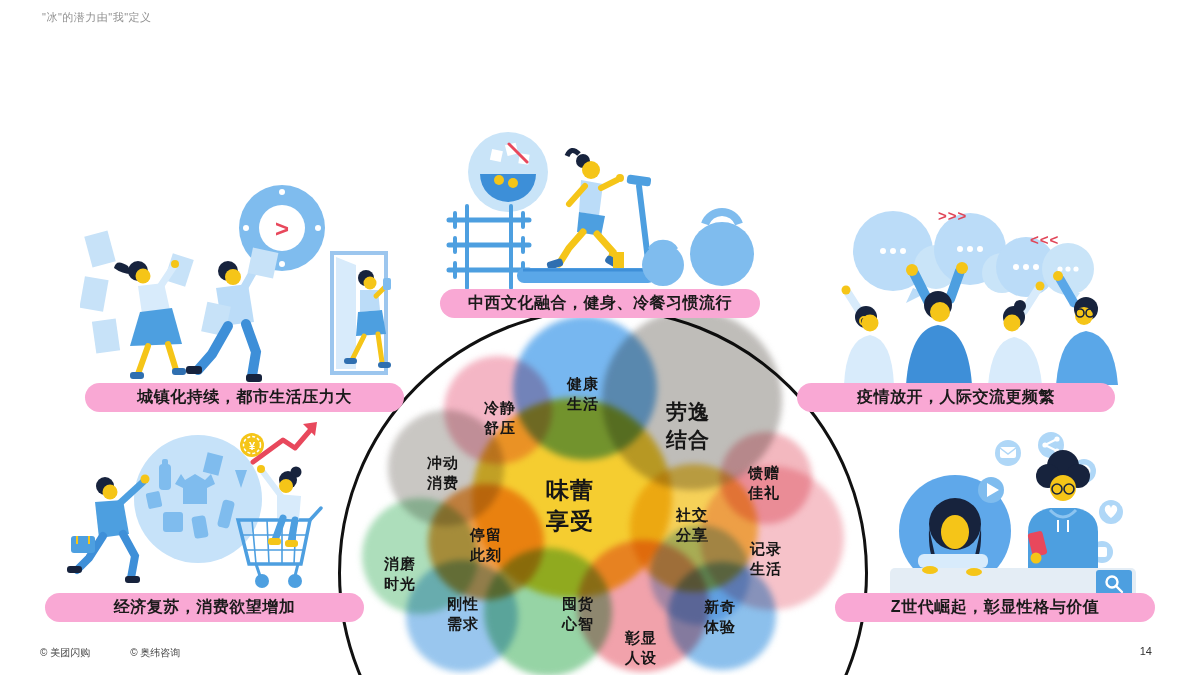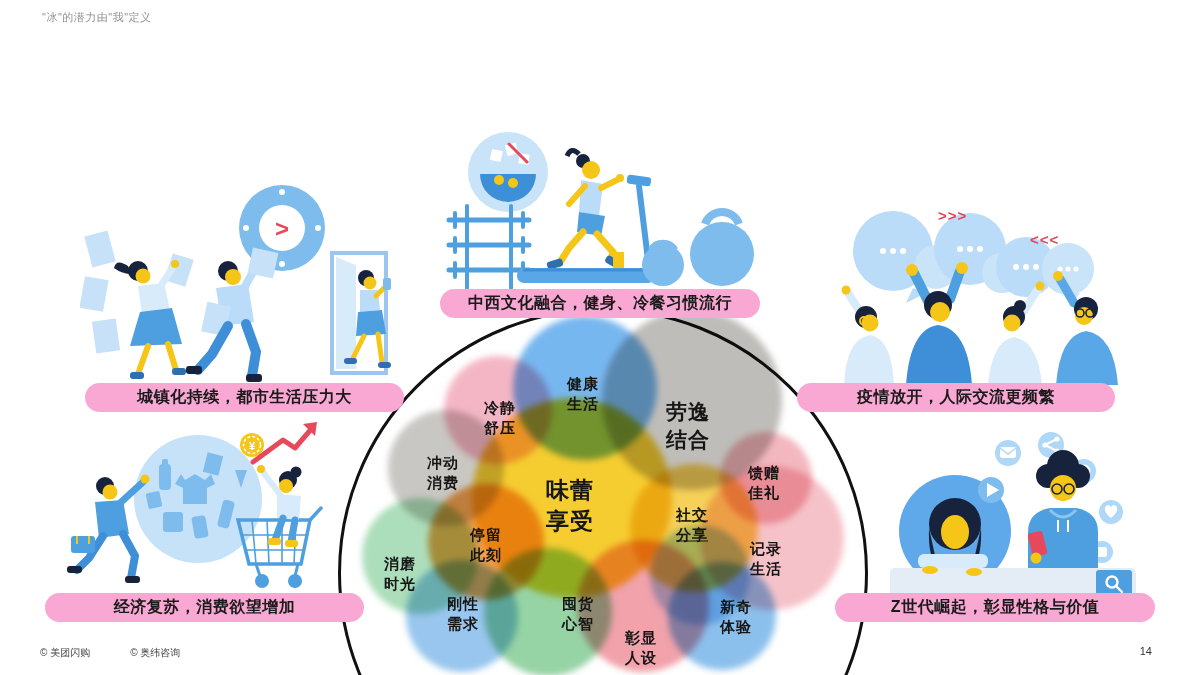--- a/index.html
+++ b/index.html
@@ -41,21 +41,21 @@
   .blabel{position:absolute;transform:translate(-50%,-50%);white-space:pre-line;text-align:center;
           font-weight:bold;font-size:15px;line-height:1.3;color:#161616;z-index:4;letter-spacing:1px;}
   .blabel.lg{font-size:21px;line-height:1.35;}
   .blabel.xl{font-size:23px;line-height:1.35;}
   .lb0{left:583px;top:393px;}  .lb1{left:500px;top:417px;}
   .lb2{left:688px;top:426px;}  .lb3{left:443px;top:472px;}
   .lb4{left:570px;top:506px;text-align:right;}  .lb5{left:764px;top:482px;}
   .lb6{left:692px;top:524px;text-decoration:underline;}  .lb7{left:766px;top:558px;}
   .lb8{left:400px;top:561px;margin-top:12px;}  .lb9{left:486px;top:544px;}
   .lb10{left:463px;top:613px;} .lb11{left:546px;top:613px;margin-left:32px;}
-  .lb12{left:641px;top:604px;margin-top:43px;} .lb13{left:720px;top:616px;margin-left:16px;}
+  .lb12{left:641px;top:604px;margin-top:43px;} .lb13{left:720px;top:616px;}
   
   .illus{position:absolute;z-index:3;}
   .il-urban{left:80px;top:138px;}
   .il-fitness{left:443px;top:128px;}
   .il-social{left:818px;top:193px;}
   .il-economy{left:55px;top:412px;}
   .il-zgen{left:878px;top:428px;}
   
   .footer{position:absolute;left:40px;top:646px;font-size:10px;color:#444;z-index:6;display:flex;gap:40px;}
   .pageno{position:absolute;right:48px;top:645px;font-size:11px;color:#333;z-index:6;}

